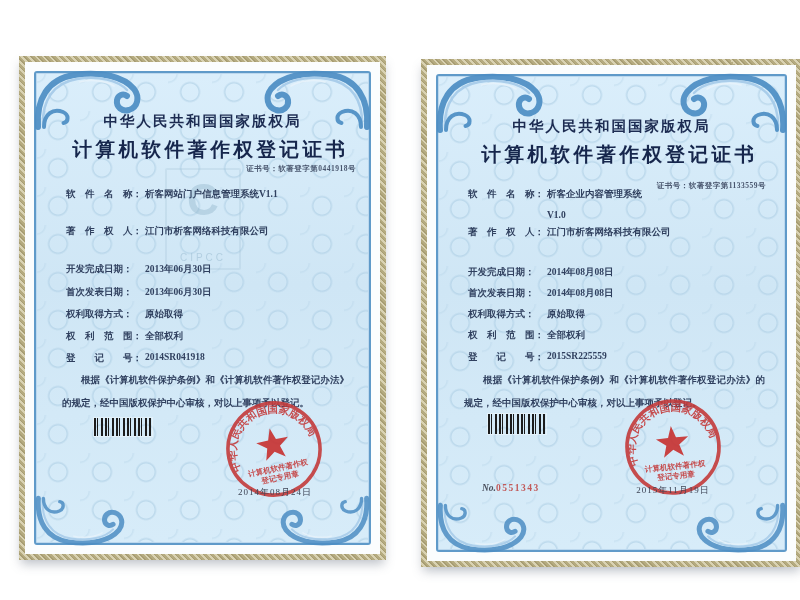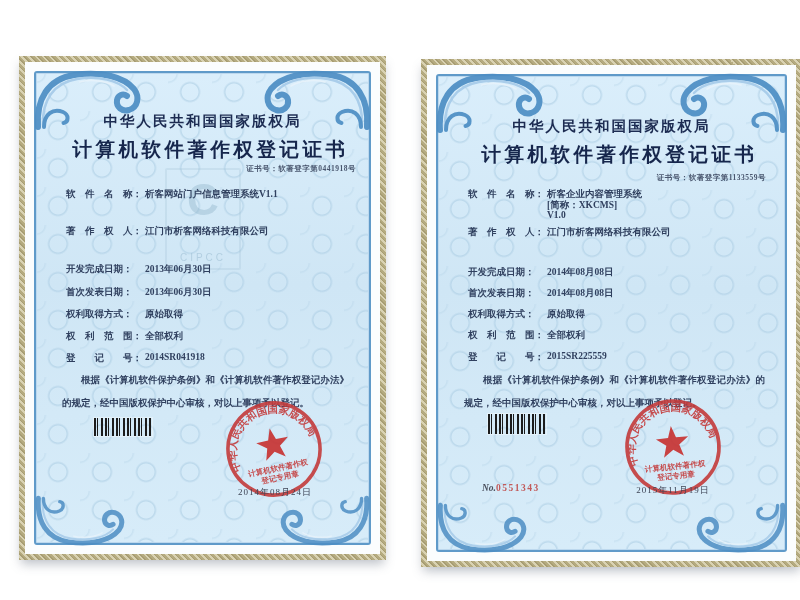--- a/index.html
+++ b/index.html
@@ -201,28 +201,25 @@
     <path d="M6 58 C4 30 16 10 42 6 C70 2 92 8 102 20 C108 28 106 38 97 41 C90 43 84 38 85 31 C86 26 91 24 95 27" fill="none" stroke="#4d8ec4" stroke-width="6" stroke-linecap="round"></path>
     <path d="M11 56 C10 32 21 14 45 10 C67 6.5 86 11.5 95 21" fill="none" stroke="#a6cbe9" stroke-width="2.5" stroke-linecap="round"></path>
     <path d="M12 58 C12 45 21 39 31 43 C37 45.5 37 53 31.5 54" fill="none" stroke="#4d8ec4" stroke-width="4" stroke-linecap="round"></path>
     <path d="M48 13 C60 10 74 12 82 17" fill="none" stroke="#e8f3fb" stroke-width="1.6" stroke-linecap="round"></path>
   </svg>
 </div>
 
     <div class="content">
       <div class="authority" style="top:52px;">中华人民共和国国家版权局</div>
       <div class="cert-title" style="top:76px;">计算机软件著作权登记证书</div>
-      <div class="certno" style="top:108px;right:30px;">证书号：软著登字第1133559号</div>
+      <div class="certno" style="top:116px;right:30px;">证书号：软著登字第1133559号</div>
 
       <div class="row" style="top:123px;">
         <span class="lbl">软　件　名　称：</span>
         <span class="val">析客企业内容管理系统</span>
-      </div>
-      <div class="row" style="top:134px;">
-        <span class="val">[简称：XKCMS]</span>
       </div>
       <div class="row" style="top:145px;">
         <span class="val">V1.0</span>
       </div>
       <div class="row" style="top:161px;">
         <span class="lbl">著　作　权　人：</span>
         <span class="val">江门市析客网络科技有限公司</span>
       </div>
       <div class="row" style="top:201px;">
         <span class="lbl">开发完成日期：</span>

